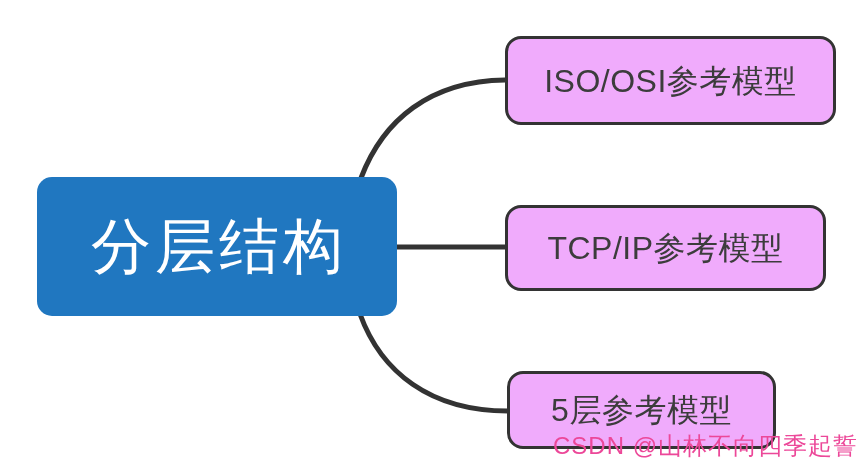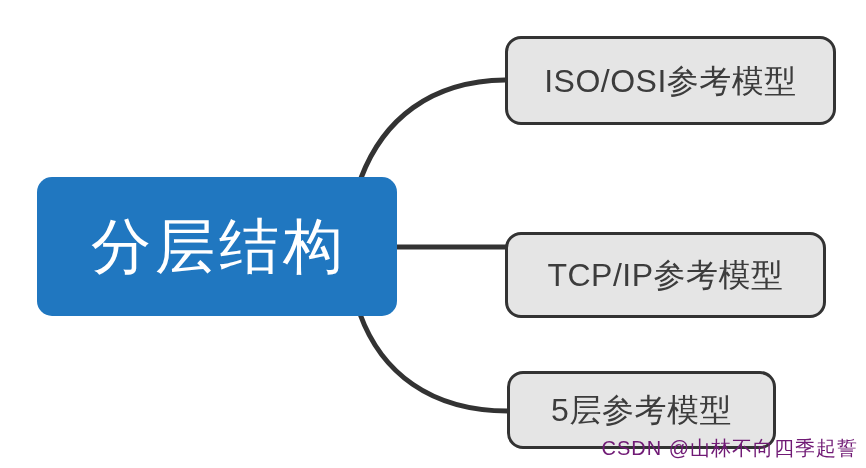--- a/index.html
+++ b/index.html
@@ -56,21 +56,21 @@
     color: #ffffff;
     font-size: 60px;
     line-height: 1;
     letter-spacing: 4px;
     padding-left: 4px;
     font-weight: 400;
   }
 
   
   .node-child {
-    background: #e5e5e5;
+    background: #f0abfc;
     border: 3px solid #333333;
     border-radius: 16px;
   }
   .node-child .node-label {
     color: #3c3c3c;
     font-size: 32px;
     line-height: 1;
     letter-spacing: 0.5px;
     font-weight: 400;
   }
@@ -79,38 +79,37 @@
     left: 505px;
     top: 36px;
     width: 331px;
     height: 89px;
   }
   .node-child-1 {
     left: 505px;
     top: 205px;
     width: 321px;
     height: 86px;
-    margin-top: 27px;
   }
   .node-child-2 {
     left: 507px;
     top: 371px;
     width: 269px;
     height: 78px;
     justify-content: center;
   }
 
   
   #watermark {
     position: absolute;
     z-index: 3;
     right: 8px;
     bottom: 6px;
-    color: #701a75;
-    font-size: 20px;
+    color: #ec4899;
+    font-size: 24px;
     letter-spacing: 1px;
     white-space: nowrap;
     pointer-events: none;
   }
 </style>
 </head>
 <body>
 
 <div id="mindmap">
 

